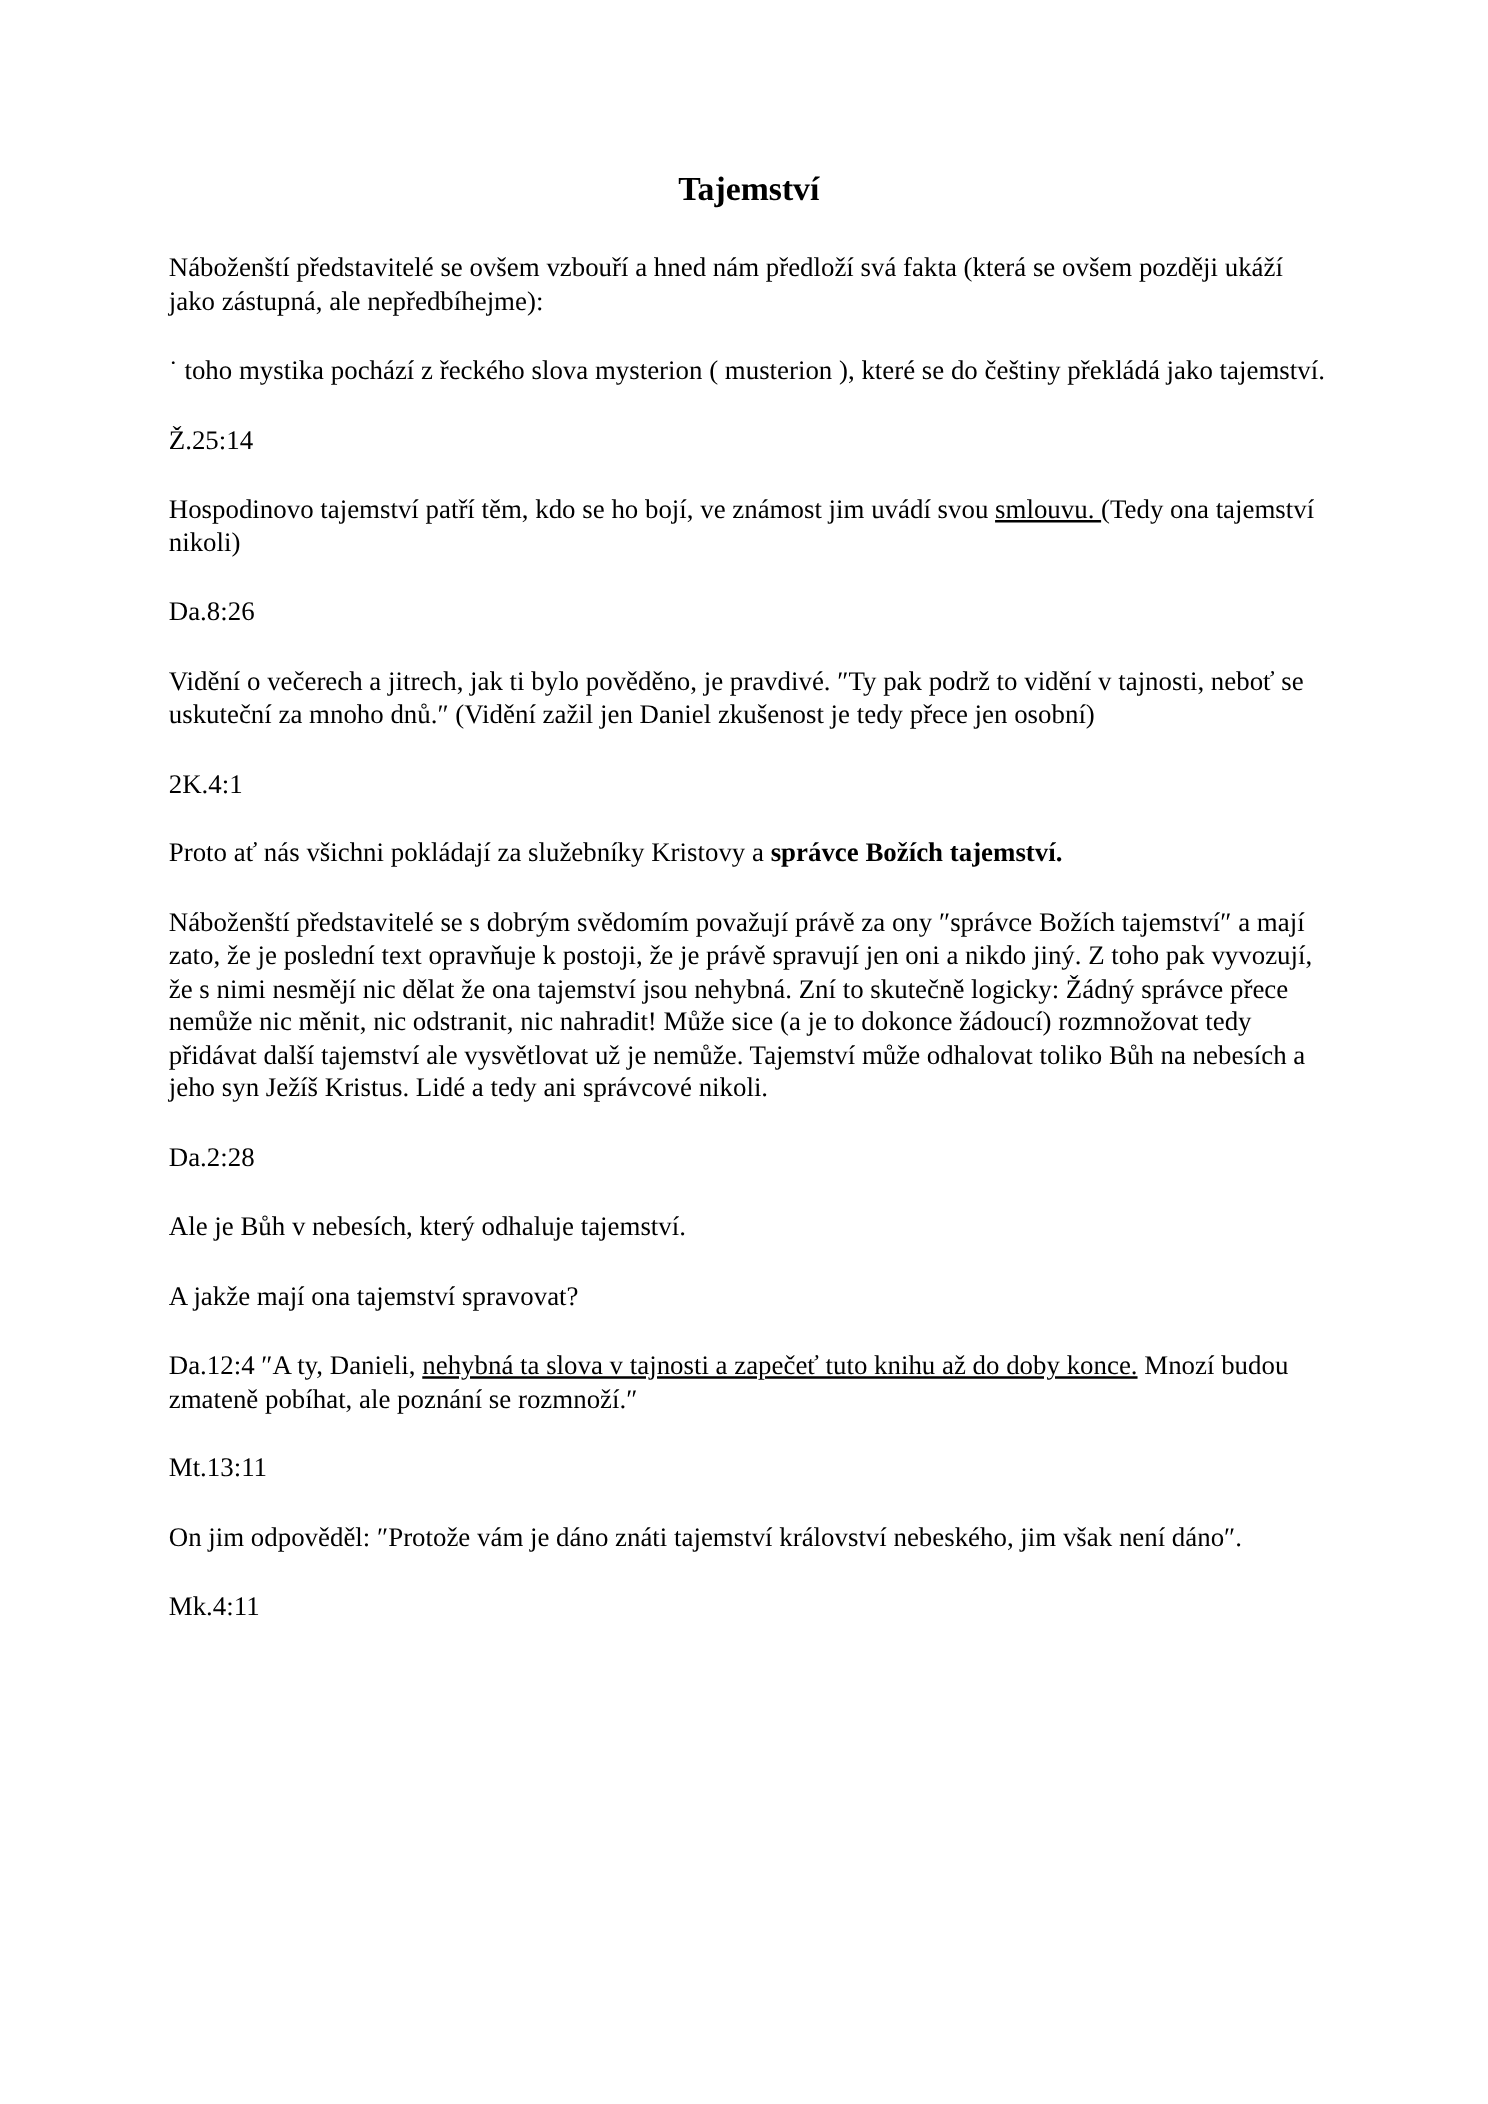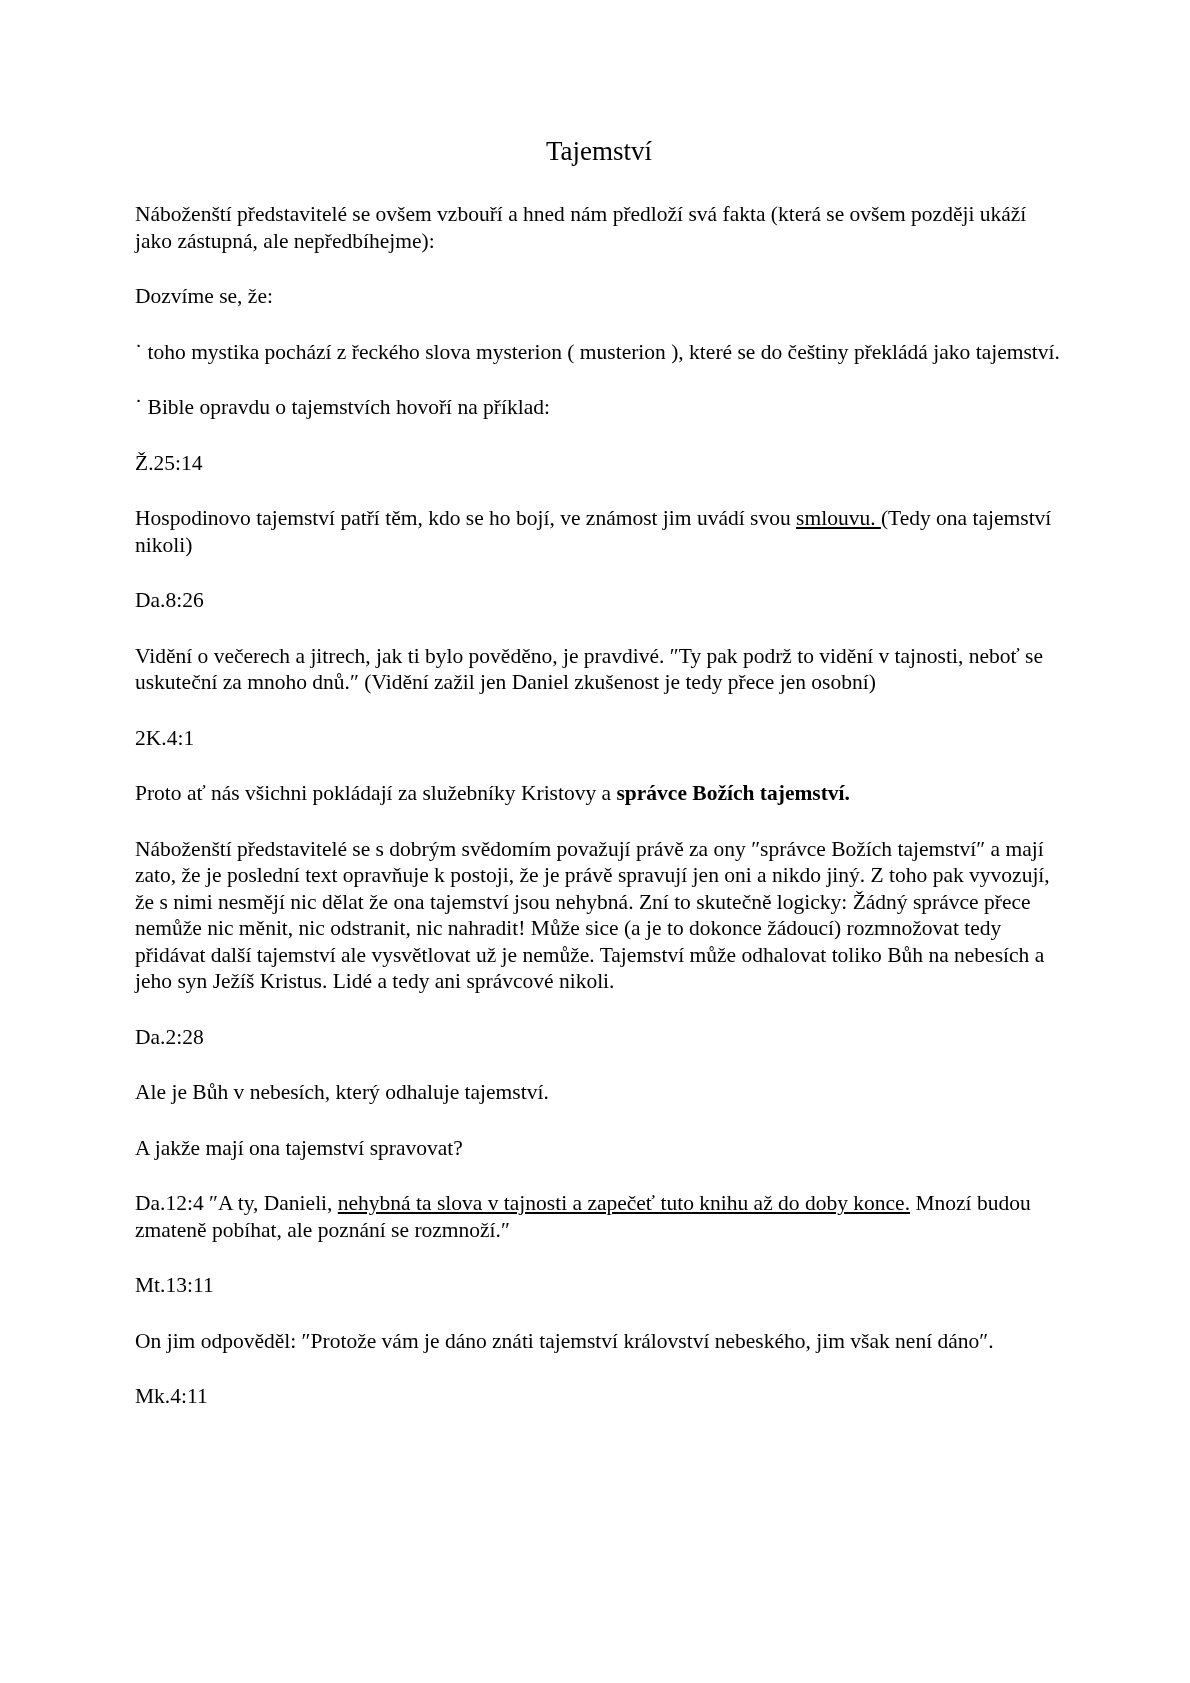--- a/index.html
+++ b/index.html
@@ -19,41 +19,39 @@
     font-size: 21.5px;
     line-height: 26.5px;
     overflow: hidden;
   }
   .doc-title {
     margin: 0 0 36px 0;
     padding: 0;
     text-align: center;
     font-size: 27px;
     line-height: 27px;
-    font-weight: normal;
+    font-weight: bold;
     font-family: "Liberation Serif", "DejaVu Serif", serif;
   }
   .para {
     margin: 0 0 29px 0;
     padding: 0;
   }
   .it { }
   .bd { font-weight: bold; }
   .un { text-decoration: underline; margin-top: 20px; }
 </style>
 </head>
 <body>
 
 <div class="page">
   <h1 class="doc-title">Tajemství</h1>
   <div id="doc-body">
       <div class="para"><span>Náboženští představitelé se ovšem vzbouří a hned nám předloží svá fakta (která se ovšem později ukáží jako zástupná, ale nepředbíhejme):</span></div>
-      <div class="para"><span>Dozvíme se, že:</span></div>
       <div class="para"><span>˙ toho </span><span class="it">mystika</span><span> pochází z řeckého slova </span><span class="it">mysterion</span><span> ( musterion ), které se do češtiny překládá jako </span><span class="it">tajemství.</span></div>
-      <div class="para"><span>˙ Bible opravdu o tajemstvích hovoří na příklad:</span></div>
       <div class="para"><span>Ž.25:14</span></div>
       <div class="para"><span class="it">Hospodinovo tajemství patří těm, kdo se ho bojí, ve známost jim uvádí svou </span><span class="it un">smlouvu. </span><span>(Tedy ona tajemství nikoli)</span></div>
       <div class="para"><span>Da.8:26</span></div>
       <div class="para"><span class="it">Vidění o večerech a jitrech, jak ti bylo pověděno, je pravdivé. ″Ty pak podrž to vidění v tajnosti, neboť se uskuteční za mnoho dnů.″ </span><span>(Vidění zažil jen Daniel zkušenost je tedy přece jen osobní)</span></div>
       <div class="para"><span>2K.4:1</span></div>
       <div class="para"><span class="it">Proto ať nás všichni pokládají za služebníky Kristovy a </span><span class="it bd">správce Božích tajemství.</span></div>
       <div class="para"><span>Náboženští představitelé se s dobrým svědomím považují právě za ony ″správce Božích tajemství″ a mají zato, že je poslední text opravňuje k postoji, že je právě spravují jen oni a nikdo jiný. Z toho pak vyvozují, že s nimi nesmějí nic dělat že ona tajemství jsou nehybná. Zní to skutečně logicky: Žádný správce přece nemůže nic měnit, nic odstranit, nic nahradit! Může sice (a je to dokonce žádoucí) rozmnožovat tedy přidávat další tajemství ale vysvětlovat už je nemůže. Tajemství může odhalovat toliko Bůh na nebesích a jeho syn Ježíš Kristus. Lidé a tedy ani správcové nikoli.</span></div>
       <div class="para"><span>Da.2:28</span></div>
       <div class="para"><span class="it">Ale je Bůh v nebesích, který odhaluje tajemství.</span></div>
       <div class="para"><span>A jakže mají ona tajemství spravovat?</span></div>

